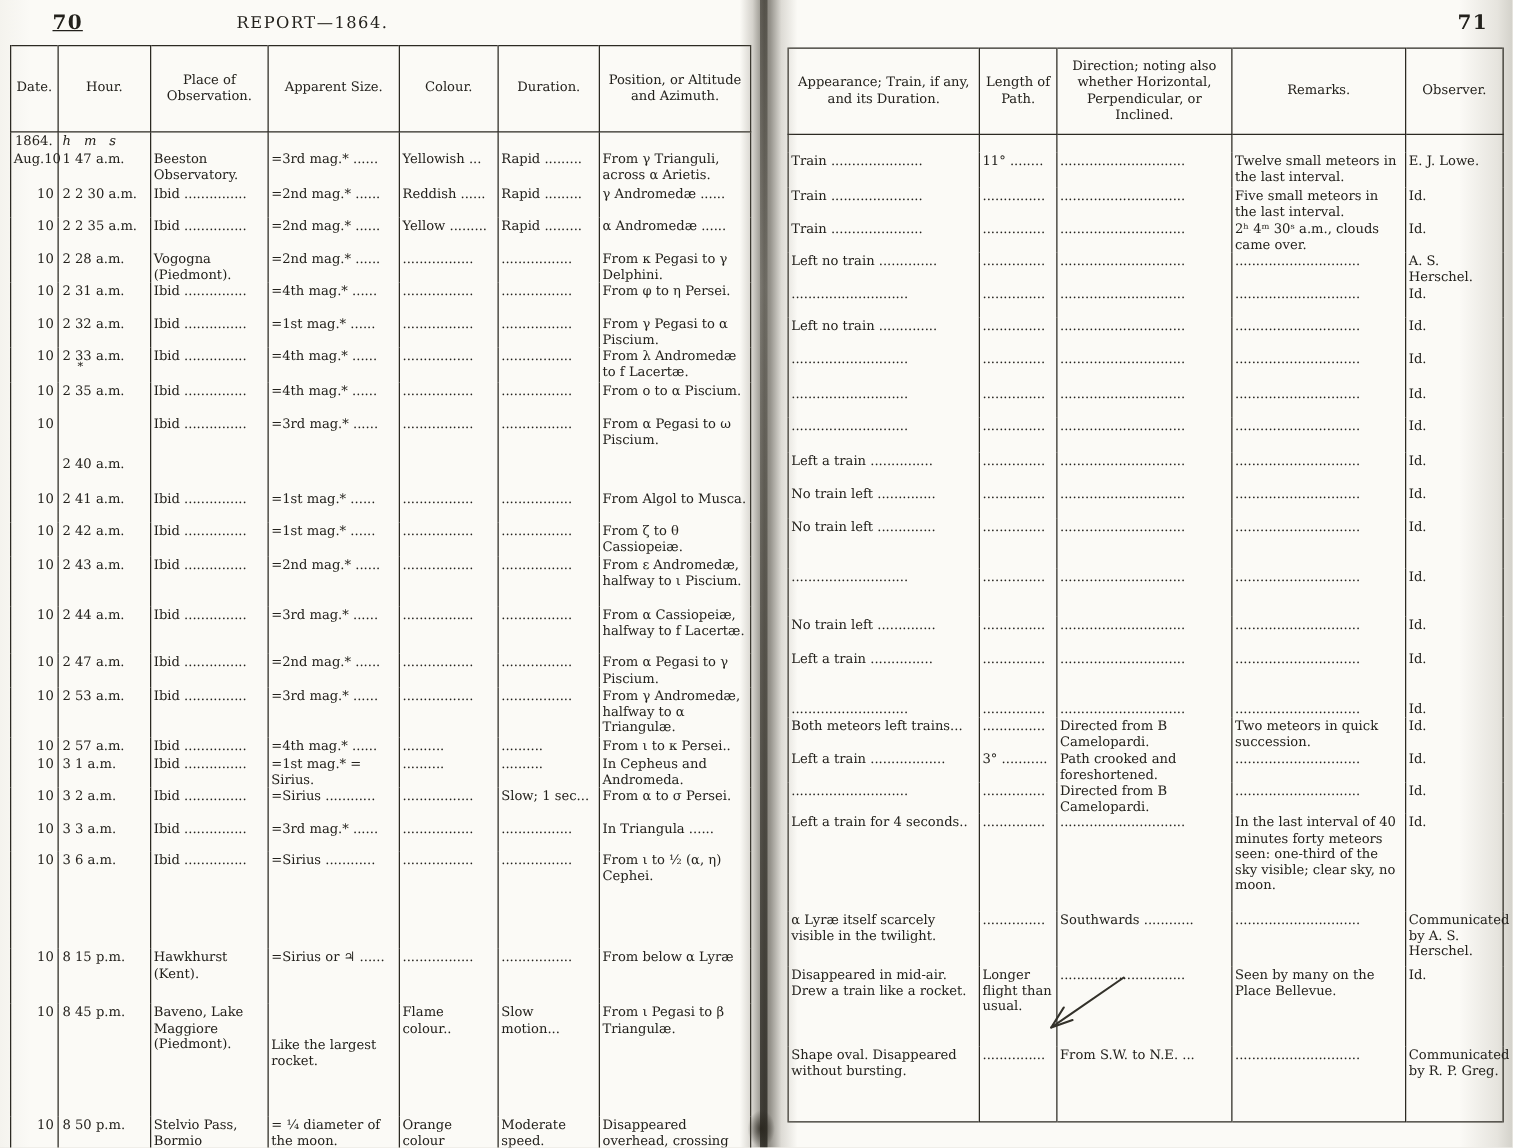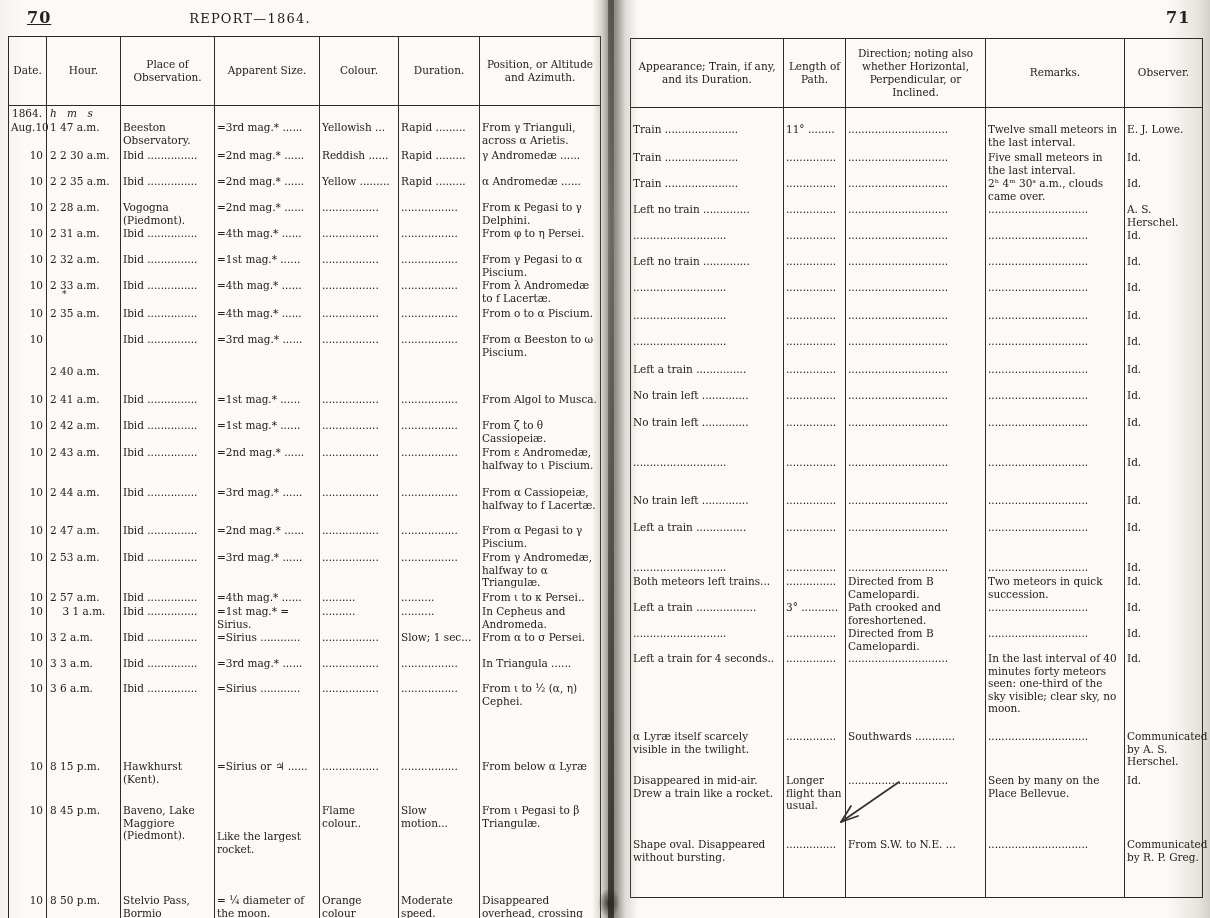--- a/index.html
+++ b/index.html
@@ -28,21 +28,21 @@
     position:absolute;left:608px;top:0;width:6px;height:918px;
     background:linear-gradient(to bottom,
       rgba(44,41,33,0.55) 0%,rgba(44,41,33,0.30) 25%,
       rgba(44,41,33,0.55) 55%,rgba(30,28,22,0.75) 100%);
   }
   .gutter-blob{
     position:absolute;left:598px;top:888px;width:22px;height:30px;
     background:radial-gradient(ellipse at center,rgba(40,37,29,0.85) 0%,rgba(40,37,29,0) 70%);
   }
   .pagenum{position:absolute;top:8px;font-size:16px;font-weight:bold;letter-spacing:1px;}
-  #pn-left{left:27px;text-decoration:underline;}
+  #pn-left{left:42px;text-decoration:underline;}
   #pn-right{left:1166px;}
   .runtitle{position:absolute;top:11px;text-align:center;white-space:nowrap;}
   #rt-left{left:140px;width:220px;font-size:13px;letter-spacing:1.2px;}
   #rt-right{left:655px;width:490px;font-size:10.5px;letter-spacing:0.9px;font-weight:bold;}
   table.sheet{
     position:absolute;border-collapse:collapse;table-layout:fixed;
     border:1.6px solid #2c2a23;background:transparent;
   }
   #t-left{left:8px;top:36px;width:592px;}
   #t-right{left:630px;top:38px;width:572px;}
@@ -310,21 +310,21 @@
           <td class="c-size">
             <div class="cw" style="height: 28px;">=3rd mag.* ......</div>
           </td>
           <td class="c-colour">
             <div class="cw" style="height: 28px;">.................</div>
           </td>
           <td class="c-duration">
             <div class="cw" style="height: 28px;">.................</div>
           </td>
           <td class="c-position">
-            <div class="cw" style="height: 28px;">From α Beeston to ω Piscium.</div>
+            <div class="cw" style="height: 28px;">From α Pegasi to ω Piscium.</div>
           </td>
         </tr>
         <tr>
           <td class="c-date">
             <div class="cw" style="height: 26px;">10</div>
           </td>
           <td class="c-hour">
             <div class="cw" style="height: 26px;">2 41 a.m.</div>
           </td>
           <td class="c-place">
@@ -479,21 +479,21 @@
           </td>
           <td class="c-position">
             <div class="cw" style="height: 14px;">From ι to κ Persei..</div>
           </td>
         </tr>
         <tr>
           <td class="c-date">
             <div class="cw" style="height: 26px;">10</div>
           </td>
           <td class="c-hour">
-            <div class="cw" style="height: 26px; text-align: center;">3 1 a.m.</div>
+            <div class="cw" style="height: 26px;">3 1 a.m.</div>
           </td>
           <td class="c-place">
             <div class="cw" style="height: 26px;">Ibid ...............</div>
           </td>
           <td class="c-size">
             <div class="cw" style="height: 26px;">=1st mag.* = Sirius.</div>
           </td>
           <td class="c-colour">
             <div class="cw" style="height: 26px;">..........</div>
           </td>

